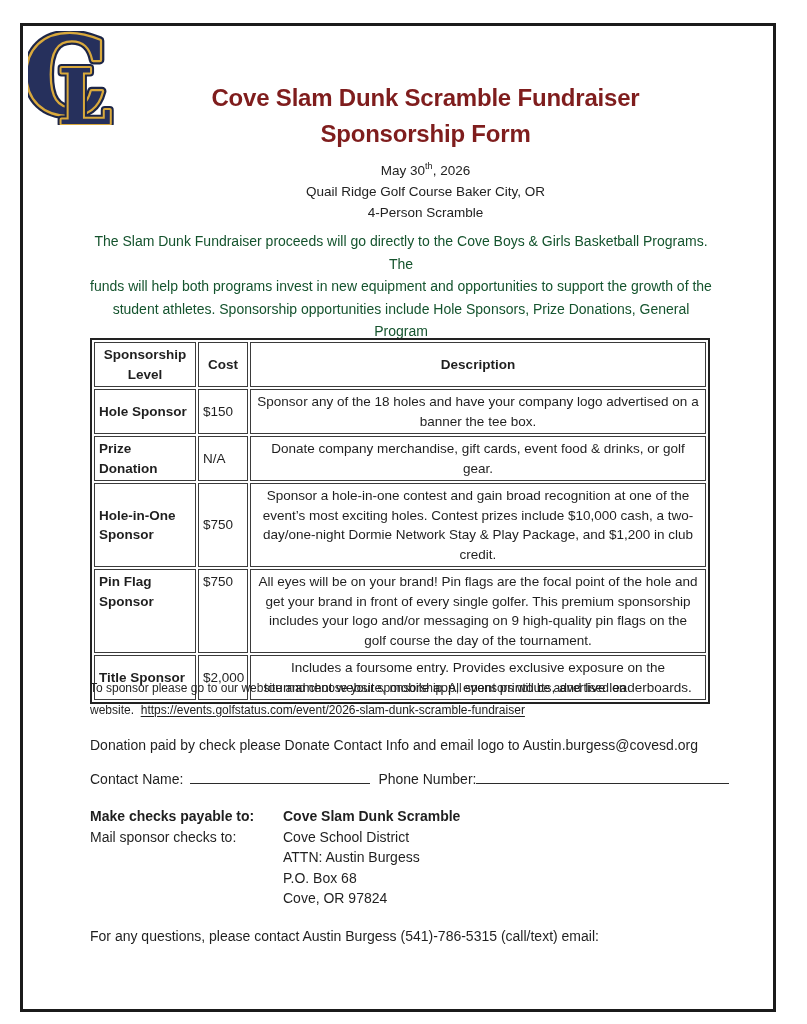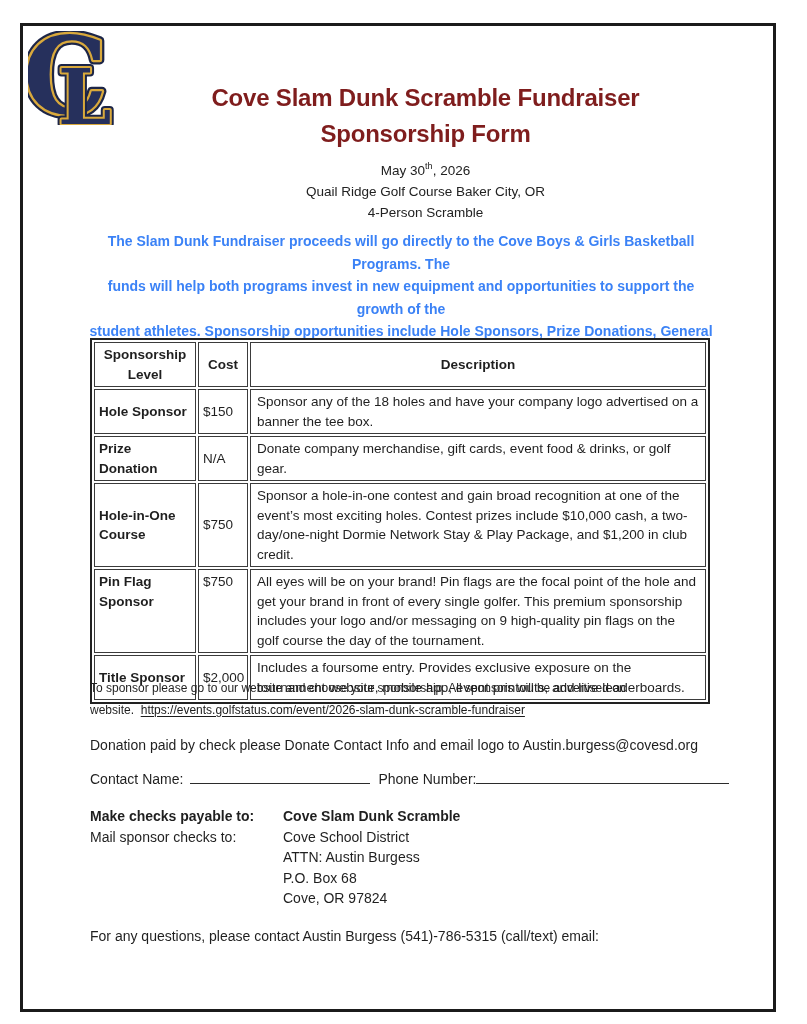--- a/index.html
+++ b/index.html
@@ -48,22 +48,21 @@
   }
   .date-line { margin-top: 4px; }
   .date-line sup { font-size: 9px; }
   .intro {
     position: absolute;
     left: 88px; width: 626px;
     top: 230px;
     text-align: center;
     font-size: 14px;
     line-height: 22.5px;
-    color: #3b82f6;
-    font-weight: bold;
+    color: #14532d;
   }
   table.sponsor-table {
     position: absolute;
     left: 90px; top: 338px;
     width: 620px;
     border-collapse: separate;
     border-spacing: 2px;
     border: 2px solid #222;
     table-layout: fixed;
     background: #fff;
@@ -73,21 +72,21 @@
     font-size: 13.5px;
     line-height: 19.5px;
     vertical-align: middle;
     background: #fff;
   }
   col.c-level { width: 102px; }
   col.c-cost  { width: 50px; }
   th.h-cell { font-weight: bold; text-align: center; padding: 2px 3px; }
   td.level-cell { font-weight: bold; text-align: left; padding: 2px 4px; }
   td.cost-cell { text-align: left; padding: 2px 2px 2px 4px; white-space: nowrap; }
-  td.desc-cell { text-align: left; padding: 2px 6px; }
+  td.desc-cell { text-align: center; padding: 2px 6px; }
   tr.va-top td { vertical-align: top; }
   tr.r-head { height: 36px; }
   tr.r-1 { height: 42px; }
   tr.r-2 { height: 42px; }
   tr.r-3 { height: 60px; }
   tr.r-4 { height: 80px; }
   tr.r-5 { height: 40px; }
   .sponsor-note {
     position: absolute;
     left: 90px; width: 624px;
@@ -191,21 +190,21 @@
       <td class="level-cell">Hole Sponsor</td>
       <td class="cost-cell">$150</td>
       <td class="desc-cell">Sponsor any of the 18 holes and have your company logo advertised on a banner the tee box.</td>
     </tr>
     <tr class="r-2">
       <td class="level-cell">Prize Donation</td>
       <td class="cost-cell">N/A</td>
       <td class="desc-cell">Donate company merchandise, gift cards, event food &amp; drinks, or golf gear.</td>
     </tr>
     <tr class="r-3">
-      <td class="level-cell">Hole-in-One Course</td>
+      <td class="level-cell">Hole-in-One Sponsor</td>
       <td class="cost-cell">$750</td>
       <td class="desc-cell">Sponsor a hole-in-one contest and gain broad recognition at one of the event’s most exciting holes. Contest prizes include $10,000 cash, a two-day/one-night Dormie Network Stay &amp; Play Package, and $1,200 in club credit.</td>
     </tr>
     <tr class="r-4 va-top">
       <td class="level-cell">Pin Flag Sponsor</td>
       <td class="cost-cell">$750</td>
       <td class="desc-cell">All eyes will be on your brand! Pin flags are the focal point of the hole and get your brand in front of every single golfer. This premium sponsorship includes your logo and/or messaging on 9 high-quality pin flags on the golf course the day of the tournament.</td>
     </tr>
     <tr class="r-5">
       <td class="level-cell">Title Sponsor</td>

